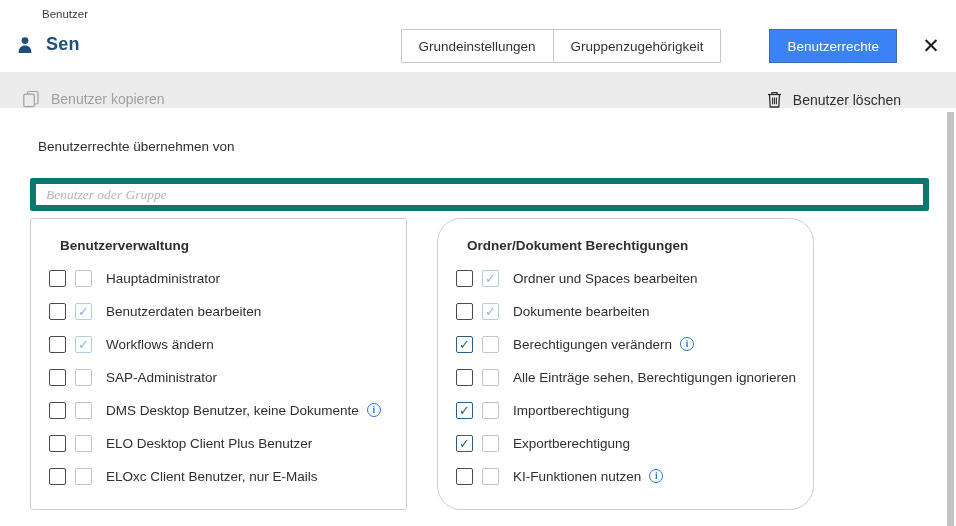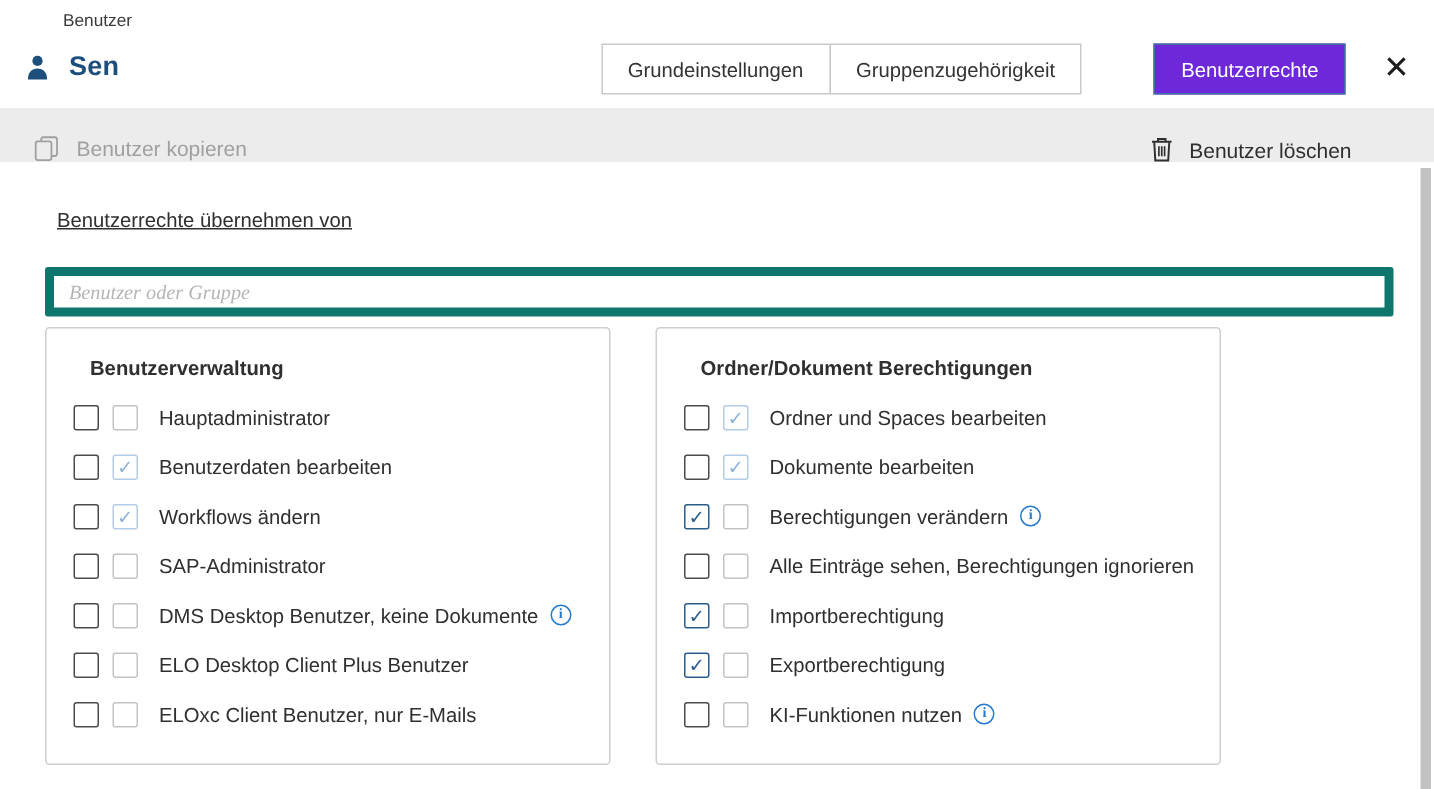--- a/index.html
+++ b/index.html
@@ -15,50 +15,50 @@
   .breadcrumb{position:absolute;left:38px;top:8px;font-size:11.5px;color:#3a3a3a;}
   .title-wrap{position:absolute;left:12px;top:34px;display:flex;align-items:center;gap:12px;}
   .title{font-size:18px;font-weight:bold;color:#1d4e7c;letter-spacing:.2px;}
   .tabs{position:absolute;top:29px;right:63px;display:flex;}
   .tab{
     height:34px;box-sizing:border-box;display:flex;align-items:center;
     padding:0 17px;border:1px solid #c9c9c9;background:#fff;
     font-size:13.5px;color:#333;margin-left:-1px;cursor:pointer;white-space:nowrap;
   }
   .tab:first-child{margin-left:0;}
-  .tab.active{background:#6d28d9;border-color:#3d6f9e;color:#fff;z-index:1;margin-left:48px;}
+  .tab.active{background:#3b82f6;border-color:#3d6f9e;color:#fff;z-index:1;margin-left:48px;}
   .close-btn{
     position:absolute;top:33px;right:17px;width:24px;height:24px;
     display:flex;align-items:center;justify-content:center;
     font-size:21px;font-weight:bold;color:#1c1c1c;cursor:pointer;line-height:1;
   }
   
   .toolbar{
     position:absolute;top:72px;left:0;width:956px;height:36px;background:#ececec;
     display:flex;align-items:flex-end;justify-content:space-between;box-sizing:border-box;
     padding:0 55px 0 22px;
   }
   .tool-group{display:flex;align-items:center;gap:11px;font-size:14px;}
   .tool-copy{color:#a0a0a0;}
   .tool-delete{color:#2f2f2f;cursor:pointer;margin-top:14px;}
   
-  .inherit-label{position:absolute;left:38px;top:139px;font-size:13.5px;color:#2f2f2f;text-decoration:underline;}
+  .inherit-label{position:absolute;left:38px;top:139px;font-size:13.5px;color:#2f2f2f;}
   .inherit-input{
     position:absolute;left:30px;top:178px;width:899px;height:33px;box-sizing:border-box;
     border:6px solid #0f766e;border-radius:2px;padding:0 10px;
     font-family:Liberation Serif, serif;
     font-size:13.5px;font-style:italic;color:#555;background:#fff;outline:none;
   }
   .inherit-input::placeholder{color:#b5b5b5;font-style:italic;}
   .panel{
     position:absolute;top:218px;width:377px;height:292px;box-sizing:border-box;
     border:1px solid #cecece;border-radius:3px;background:#fff;
   }
   .panel.left{left:30px;}
-  .panel.right{left:437px;}
+  .panel.right{left:437px;border-radius:24px;}
   .panel-title{position:absolute;left:18px;top:19px;font-size:13.5px;font-weight:bold;color:#2f2f2f;padding-left:11px;}
   .rows{position:absolute;left:18px;top:49px;right:28px;display:flex;flex-direction:column;gap:13px;}
   .row{display:flex;align-items:center;height:20px;white-space:nowrap;}
   .cb{
     width:17px;height:17px;box-sizing:border-box;border-radius:2px;background:#fff;
     display:flex;align-items:center;justify-content:center;cursor:pointer;flex:none;
     font-size:13px;font-weight:bold;line-height:1;
   }
   .cb.own{border:1.5px solid #4b4b4b;margin-right:9px;}
   .cb.own.checked{border-color:#2b5d8c;color:#2b5d8c;}

